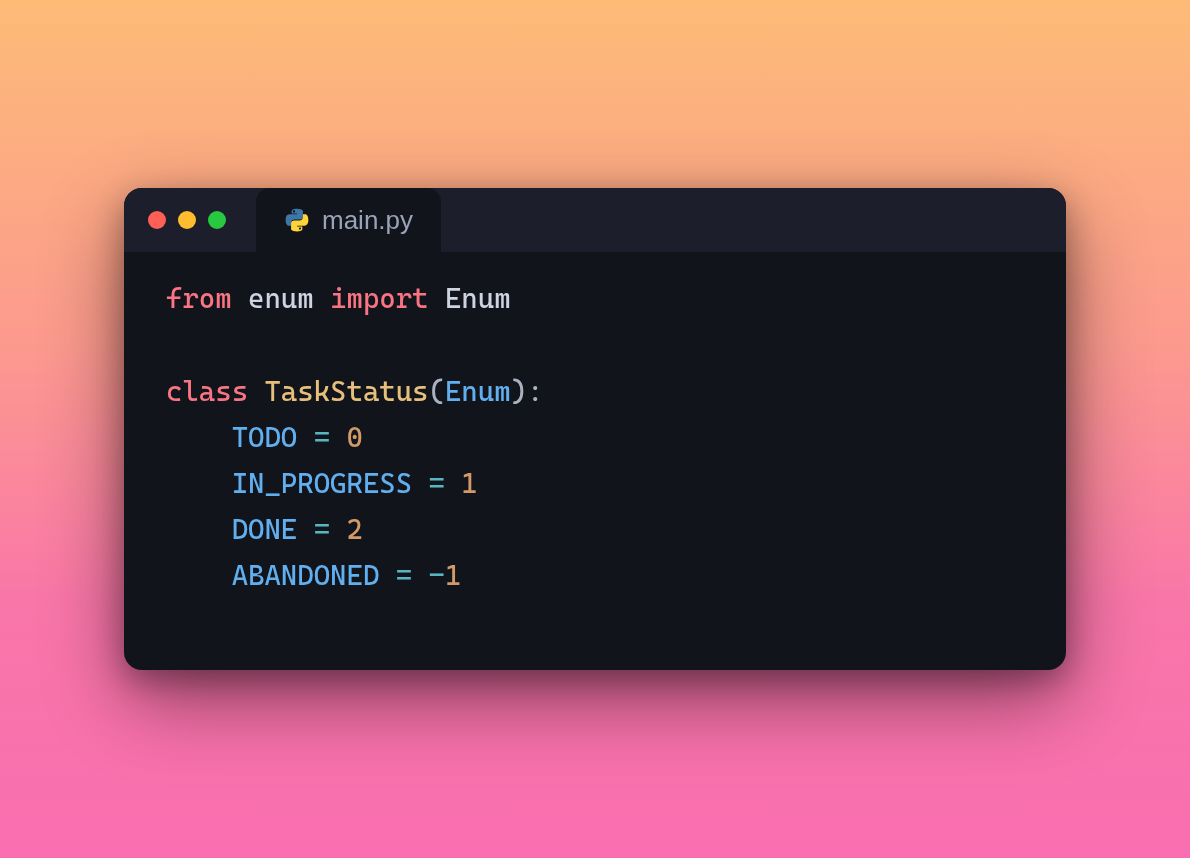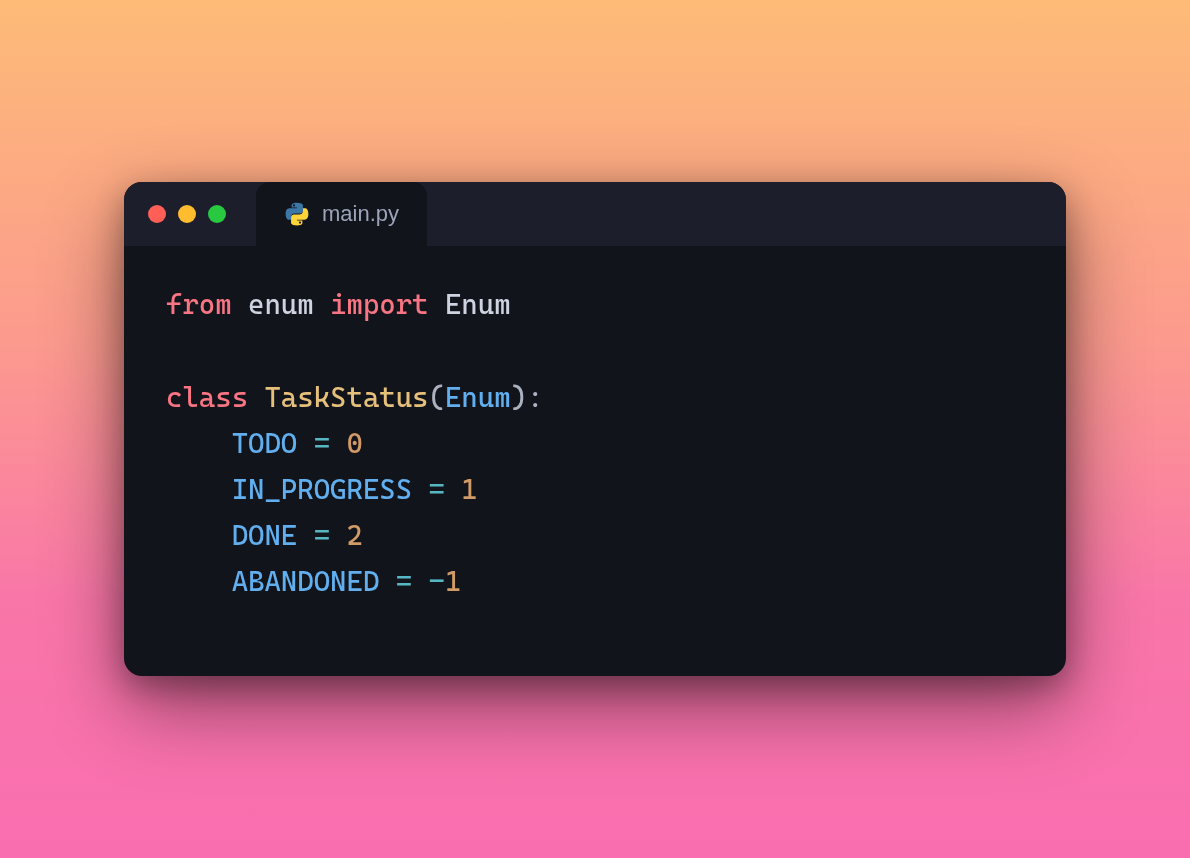--- a/index.html
+++ b/index.html
@@ -58,32 +58,32 @@
       padding: 0 28px;
       display: flex;
       align-items: center;
       gap: 12px;
       border-radius: 14px 14px 0 0;
       position: relative;
     }
 
     .tab-title {
       color: #9aa3b8;
-      font-size: 22px;
+      font-size: 26px;
       font-weight: 400;
     }
 
     .python-icon {
       width: 26px;
       height: 26px;
       display: inline-block;
     }
 
     .code-area {
-      padding: 36px 42px 70px 42px;
+      padding: 24px 42px 70px 42px;
       font-family: "SF Mono", "Monaco", "Cascadia Code", "Consolas", monospace;
       font-size: 28px;
       line-height: 1.65;
       color: #cdd3e0;
       white-space: pre;
     }
 
     .kw-from, .kw-import { color: #f97583; }
     .kw-class { color: #f97583; }
     .mod-name { color: #cdd3e0; }

